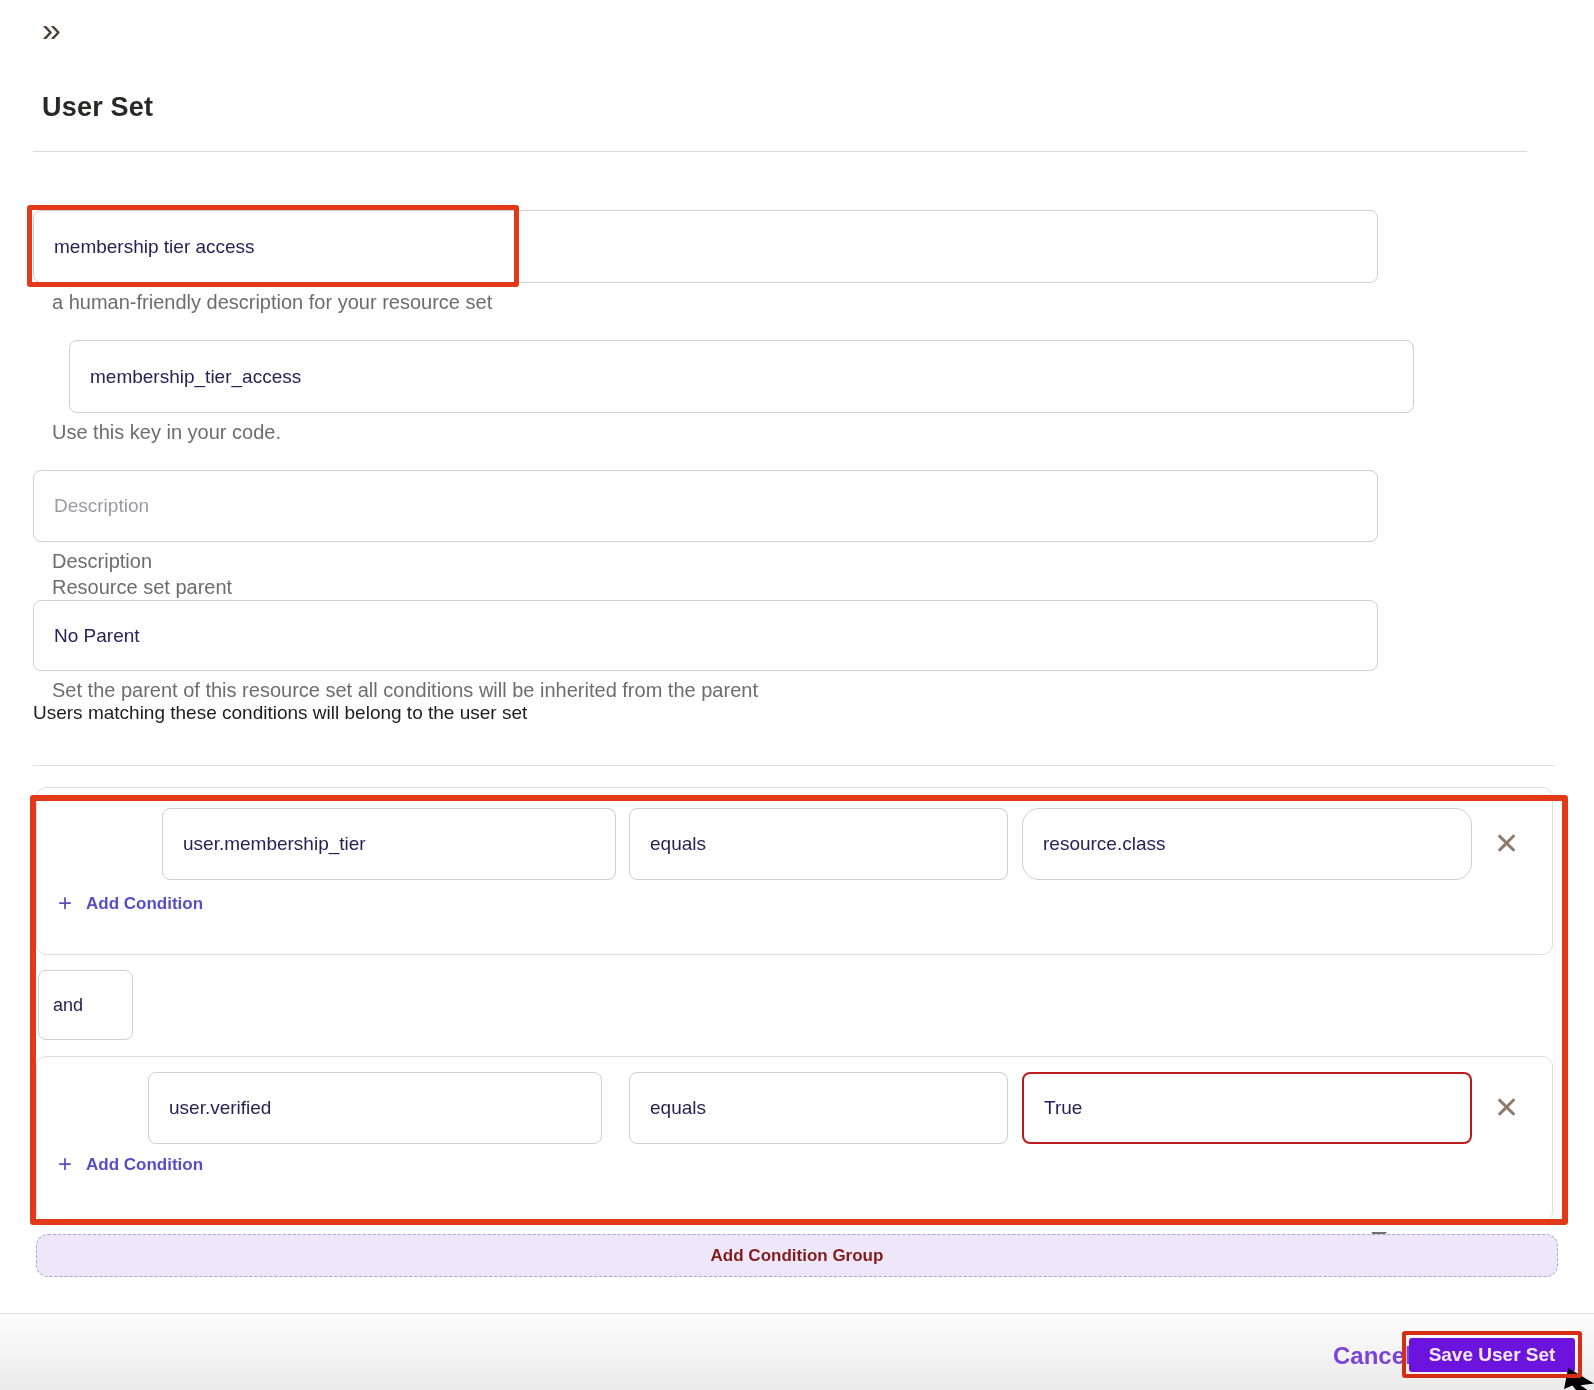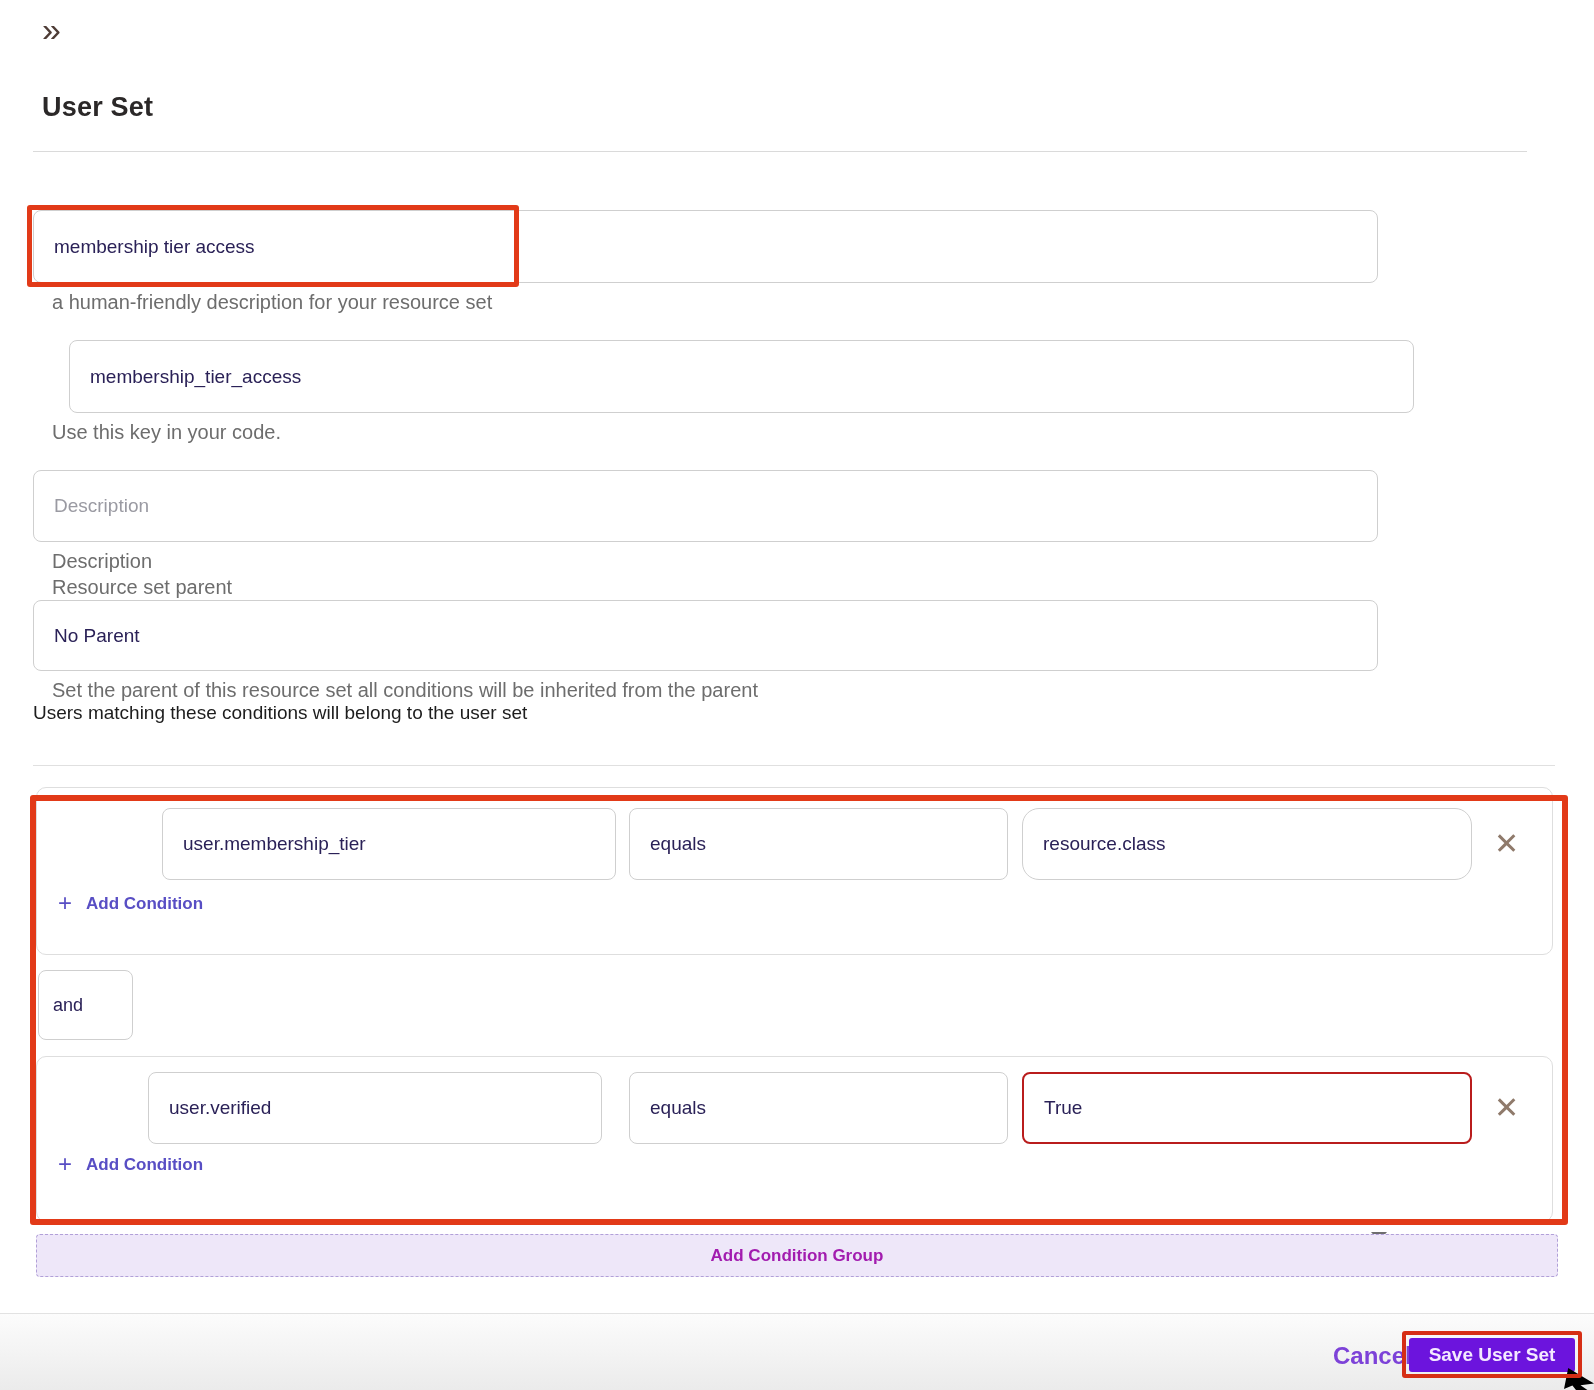--- a/index.html
+++ b/index.html
@@ -31,23 +31,23 @@
   .annot.group { border-width:6px; }
   .annot.save { border-width:4px; border-color:#d62e15; }
 
   .close-x { position:absolute; font-size:30px; color:#8f7a6b; cursor:pointer; line-height:1; font-weight:400; }
 
   .addcond { position:absolute; display:flex; align-items:center; gap:14px; color:#584ec4;
              font-size:17px; font-weight:700; cursor:pointer; }
   .addcond .plus { font-size:24px; font-weight:400; line-height:1; margin-top:-2px; }
 
   .addgroup { position:absolute; left:36px; top:1234px; width:1522px; height:43px;
-              background:#eee7f9; border:1px dashed #b1a0d8; border-radius:4px;
+              background:#eee7f9; border:1px dashed #b1a0d8; border-radius:12px;
               display:flex; align-items:center; justify-content:center;
-              font-size:17px; font-weight:700; color:#a21caf; cursor:pointer; }
+              font-size:17px; font-weight:700; color:#7f1d1d; cursor:pointer; }
 
   .footer { position:absolute; left:0; top:1313px; width:1594px; height:77px;
             background:linear-gradient(#fcfcfc,#ebebeb); border-top:1px solid #e2e2e2; }
   .cancel { position:absolute; left:1333px; top:1342px; font-size:24px; font-weight:700;
             color:#7d42d8; cursor:pointer;text-align:right; }
   .save-btn { position:absolute; left:1409px; top:1338px; width:166px; height:34px;
               background:#6c14dd; border:none; border-radius:3px; color:#f4e9ff;
               font-family:"Liberation Sans", sans-serif; font-size:19px; font-weight:700; cursor:pointer; }
 
   .cursor { position:absolute; left:1564px; top:1368px; width:30px; height:22px; background:#000;

